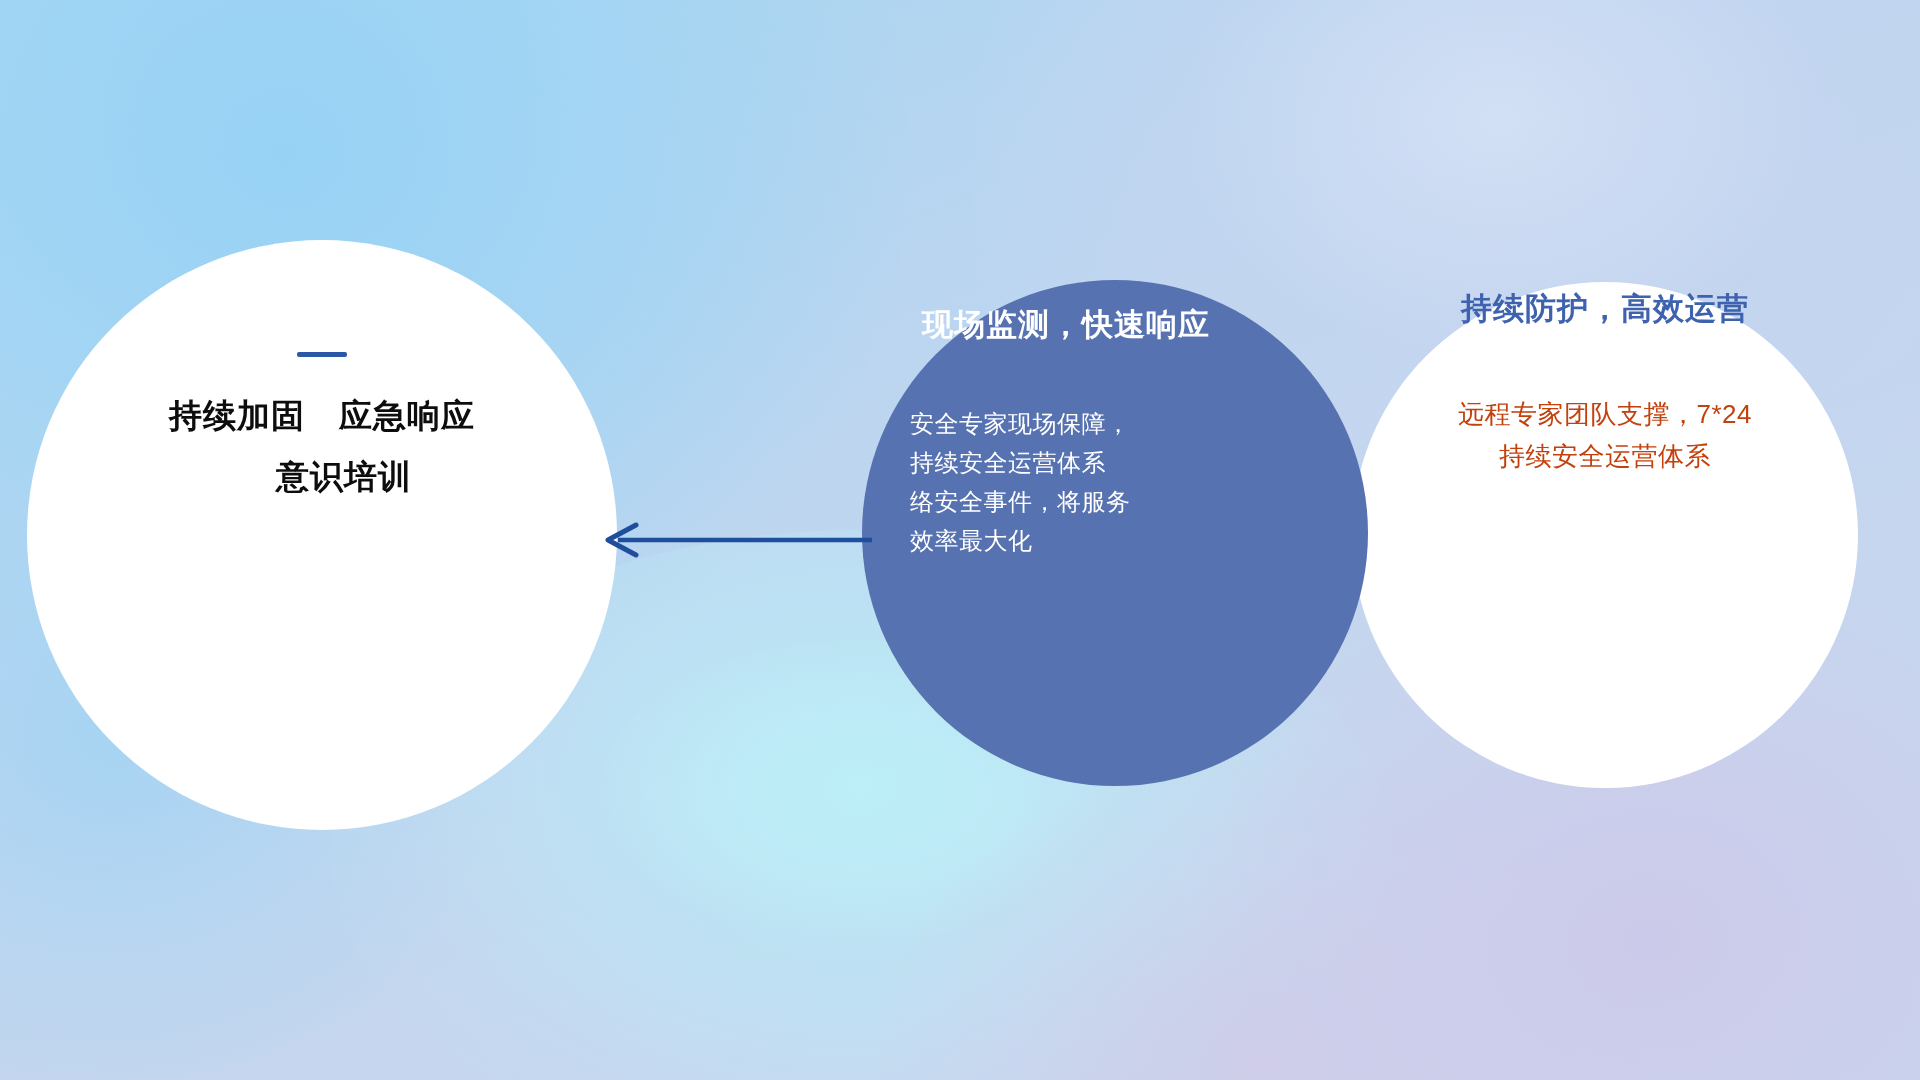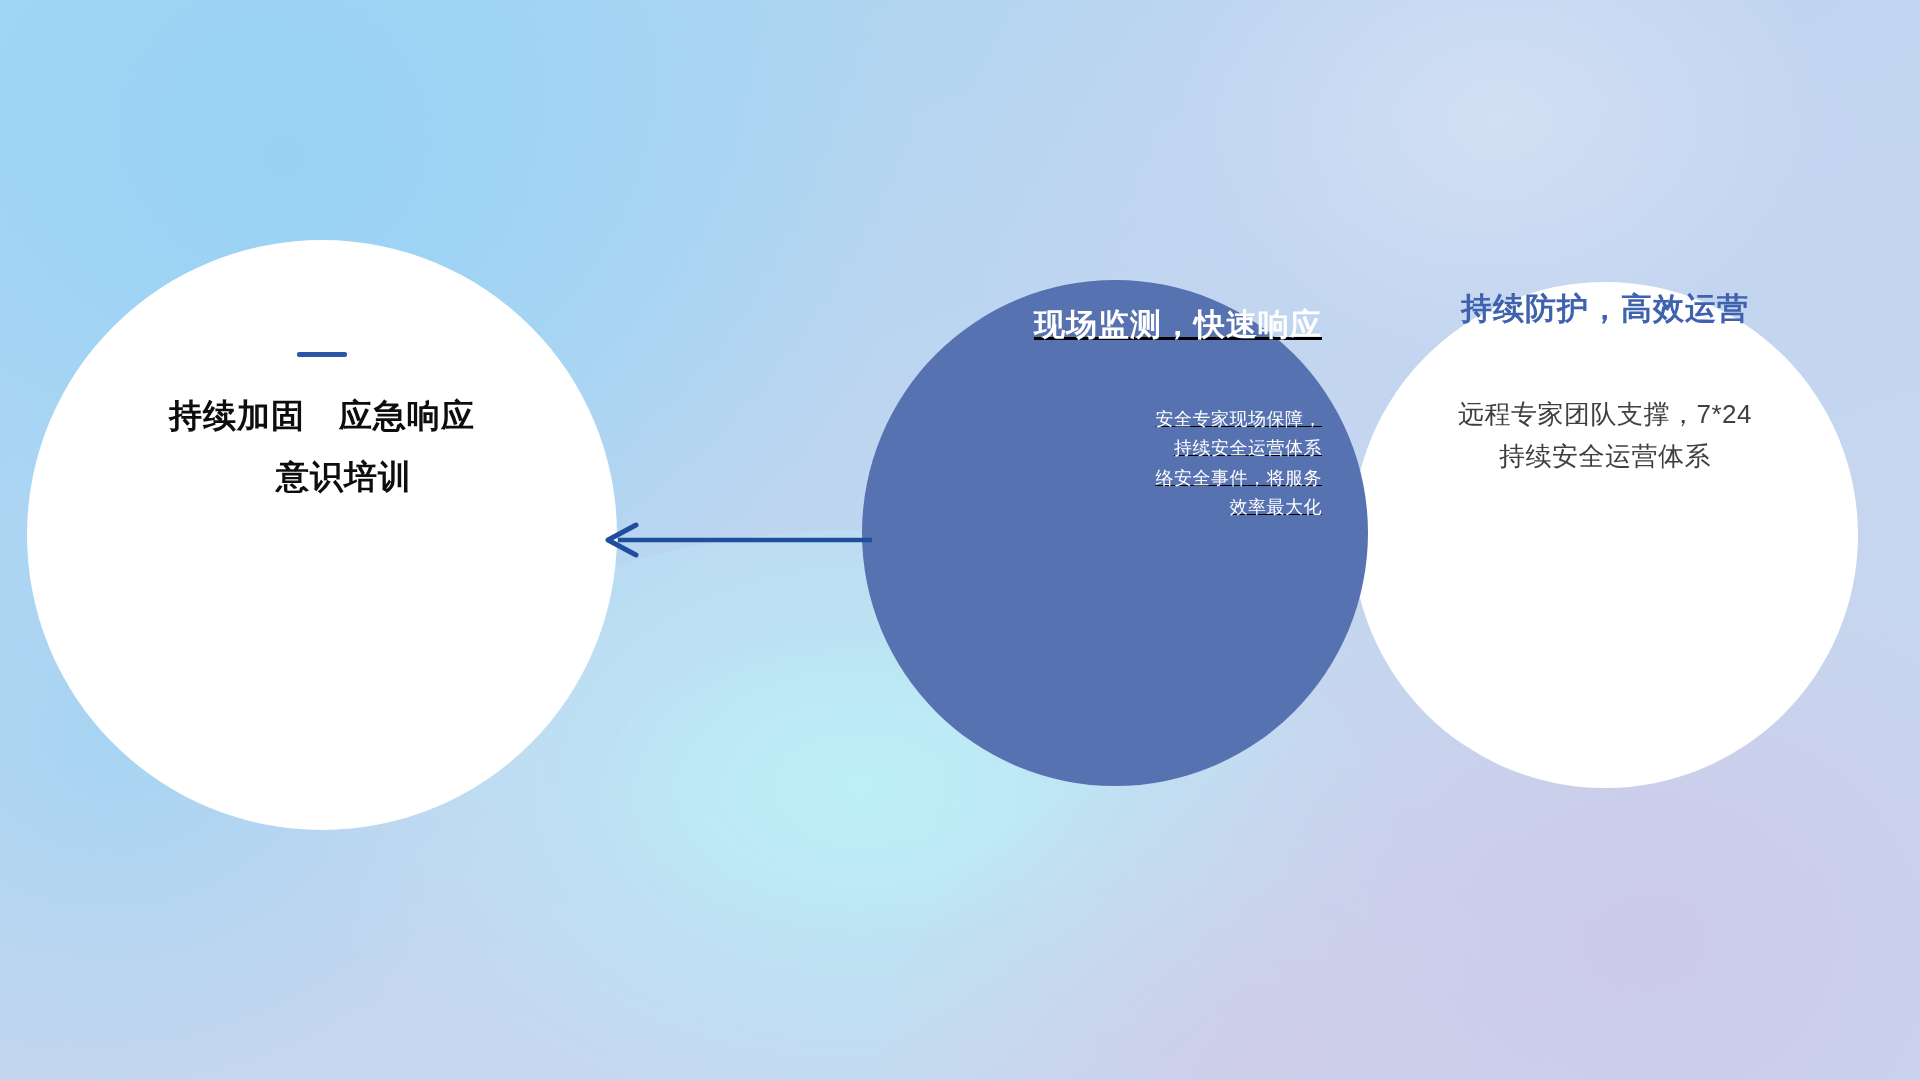--- a/index.html
+++ b/index.html
@@ -117,39 +117,38 @@
     letter-spacing: 1px;
     line-height: 1.0;
     margin-bottom: 28px;
     white-space: pre;
   }
   .left-line.last { margin-top: 20px; margin-bottom: 0; margin-left: 44px; }
 
   
   #middle-inner {
     position: absolute;
-    left: 0; right: 8px;
+    left: 0; right: 16px;
     top: 26px;
     padding: 0 38px;
     box-sizing: border-box;
-    text-align: right;
-    text-decoration: underline;
+    text-align: left;
   }
   #middle-title {
     font-size: 31px;
     font-weight: bold;
     color: #ffffff;
     letter-spacing: 1px;
     line-height: 1.2;
     white-space: nowrap;
     margin-left: 22px;
   }
   #middle-body {
     margin-top: 62px;
-    font-size: 18px;
+    font-size: 24px;
     color: #ffffff;
     line-height: 1.62;
     letter-spacing: 0.5px;
     margin-left: 10px;
   }
   #middle-body .bline { white-space: nowrap; }
 
   
   #right-inner {
     position: absolute;
@@ -163,21 +162,21 @@
     font-size: 31px;
     font-weight: bold;
     color: #3e62ae;
     letter-spacing: 1px;
     line-height: 1.2;
     white-space: nowrap;
   }
   #right-body {
     margin-top: 66px;
     font-size: 26px;
-    color: #404040;
+    color: #c2410c;
     line-height: 1.62;
     letter-spacing: 0.5px;
   }
   #right-body .bline { white-space: nowrap; }
 
   
   #flow-arrow {
     position: absolute;
     left: 596px;
     top: 512px;

